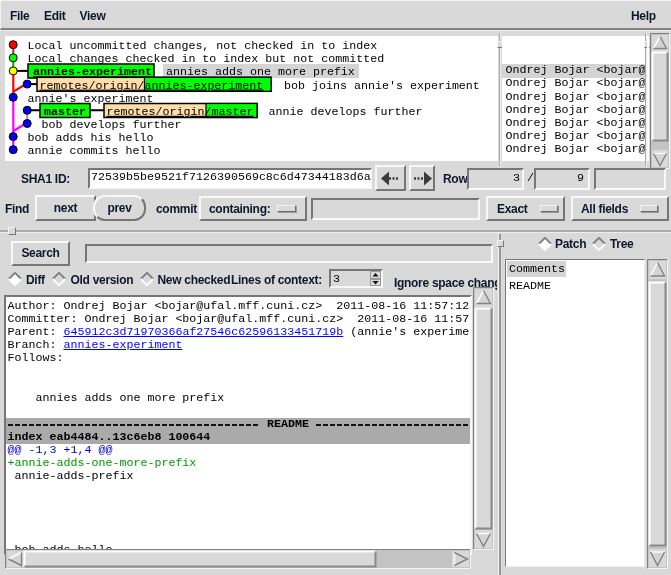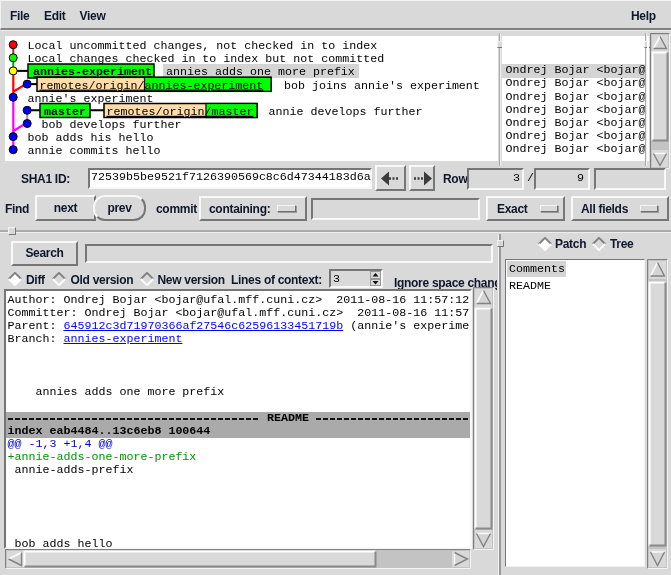--- a/index.html
+++ b/index.html
@@ -142,41 +142,41 @@
 <div class="ab ind" style="left:540px;top:205px;width:18px;height:7px;"></div>
 <div class="ab raised" style="left:571px;top:196px;width:98px;height:25px;"></div>
 <div class="ab ui" style="left:581px;top:202px;">All fields</div>
 <div class="ab ind" style="left:640px;top:205px;width:18px;height:7px;"></div>
 
 <div class="ab" style="left:0;top:230px;width:671px;height:2px;background:#aaa;box-shadow:0 1px 0 #eee;"></div>
 <div class="ab" style="left:8px;top:227px;width:8px;height:8px;background:#d9d9d9;border:1px solid;border-color:#f4f4f4 #777 #777 #f4f4f4;"></div>
 <div class="ab" style="left:498px;top:234px;width:3px;height:341px;background:#989898;border-left:1.5px solid #f2f2f2;"></div>
 <div class="ab" style="left:497px;top:240px;width:7px;height:7px;background:#d9d9d9;border:1px solid;border-color:#f4f4f4 #777 #777 #f4f4f4;"></div>
 
-<div class="ab raised" style="left:11px;top:241px;width:67px;height:25px;text-align:center;"><span class="ui" style="line-height:21px;">Search</span></div>
+<div class="ab raised" style="left:11px;top:241px;width:59px;height:25px;text-align:center;"><span class="ui" style="line-height:21px;">Search</span></div>
 <div class="ab sunken" style="left:85px;top:244px;width:408px;height:19px;background:#d9d9d9;"></div>
 
 <svg class="ab" style="left:8px;top:272px;" width="14" height="14">
   <polygon points="7,0.8 13.2,7 7,13.2 0.8,7" fill="#fff"></polygon>
   <path d="M 0.8 7 L 7 0.8 L 13.2 7" stroke="#808080" stroke-width="1.8" fill="none"></path>
   <path d="M 13.2 7 L 7 13.2 L 0.8 7" stroke="#fdfdfd" stroke-width="1.8" fill="none"></path>
 </svg>
 <div class="ab ui" style="left:26px;top:272.5px;">Diff</div>
 <svg class="ab" style="left:52px;top:272px;" width="14" height="14">
   <polygon points="7,0.8 13.2,7 7,13.2 0.8,7" fill="#d9d9d9"></polygon>
   <path d="M 0.8 7 L 7 0.8 L 13.2 7" stroke="#808080" stroke-width="1.8" fill="none"></path>
   <path d="M 13.2 7 L 7 13.2 L 0.8 7" stroke="#fdfdfd" stroke-width="1.8" fill="none"></path>
 </svg>
 <div class="ab ui" style="left:70.5px;top:272.5px;">Old version</div>
 <svg class="ab" style="left:139.5px;top:272px;" width="14" height="14">
   <polygon points="7,0.8 13.2,7 7,13.2 0.8,7" fill="#d9d9d9"></polygon>
   <path d="M 0.8 7 L 7 0.8 L 13.2 7" stroke="#808080" stroke-width="1.8" fill="none"></path>
   <path d="M 13.2 7 L 7 13.2 L 0.8 7" stroke="#fdfdfd" stroke-width="1.8" fill="none"></path>
 </svg>
-<div class="ab ui" style="left:157.5px;top:272.5px;">New version</div>
+<div class="ab ui" style="left:157.5px;top:272.5px;">New checked</div>
 <div class="ab ui" style="left:231px;top:272.5px;">Lines of context:</div>
 <div class="ab sunken" style="left:329px;top:269px;width:54px;height:19px;background:#d9d9d9;"></div>
 <div class="ab mono" style="left:333px;top:273px;">3</div>
 <div class="ab" style="left:370px;top:271px;width:11px;height:15px;background:#fff;"></div>
 <svg class="ab" style="left:370px;top:271px;" width="11" height="15">
   <rect x="0.5" y="0.5" width="10" height="7" fill="#d9d9d9" stroke="#999"></rect>
   <polygon points="5.5,2 8.5,5.5 2.5,5.5" fill="#111"></polygon>
   <rect x="0.5" y="8.5" width="10" height="6" fill="#d9d9d9" stroke="#999"></rect>
   <polygon points="5.5,13.5 8.5,10 2.5,10" fill="#111"></polygon>
 </svg>
@@ -188,25 +188,26 @@
   <path d="M 13.2 7 L 7 13.2 L 0.8 7" stroke="#fdfdfd" stroke-width="1.8" fill="none"></path>
 </svg>
 <div class="ab ui" style="left:555px;top:236.5px;">Patch</div>
 <svg class="ab" style="left:592px;top:237px;" width="14" height="14">
   <polygon points="7,0.8 13.2,7 7,13.2 0.8,7" fill="#d9d9d9"></polygon>
   <path d="M 0.8 7 L 7 0.8 L 13.2 7" stroke="#808080" stroke-width="1.8" fill="none"></path>
   <path d="M 13.2 7 L 7 13.2 L 0.8 7" stroke="#fdfdfd" stroke-width="1.8" fill="none"></path>
 </svg>
 <div class="ab ui" style="left:610px;top:236.5px;">Tree</div>
 
-<div class="ab sunken white" style="left:4px;top:289px;width:468px;height:260px;overflow:hidden;padding-left:6px;" id="ctext">
+<div class="ab sunken white" style="left:4px;top:295px;width:468px;height:260px;overflow:hidden;padding-left:6px;" id="ctext">
   <div class="cl" style="top:3px;">Author: Ondrej Bojar &lt;bojar@ufal.mff.cuni.cz&gt;  2011-08-16 11:57:12</div>
   <div class="cl" style="top:16.1px;">Committer: Ondrej Bojar &lt;bojar@ufal.mff.cuni.cz&gt;  2011-08-16 11:57:12</div>
   <div class="cl" style="top:29.2px;">Parent: <span class="lnk">645912c3d71970366af27546c62596133451719b</span> (annie's experiment)</div>
   <div class="cl" style="top:42.3px;">Branch: <span class="lnk">annies-experiment</span></div>
+  <div class="cl" style="top:55.4px;">Follows: </div>
   <div class="cl" style="top:94.7px;">    annies adds one more prefix</div>
   <div class="cl" style="top:120.9px;background:#aaaaaa;">
     <div style="position:absolute;left:1.5px;top:6.5px;width:252px;height:2px;background:repeating-linear-gradient(90deg,#111 0,#111 5px,rgba(0,0,0,0) 5px,rgba(0,0,0,0) 7px);"></div>
     <div style="position:absolute;left:310px;top:6.5px;width:154px;height:2px;background:repeating-linear-gradient(90deg,#111 0,#111 5px,rgba(0,0,0,0) 5px,rgba(0,0,0,0) 7px);"></div>
     <span style="position:absolute;left:261px;top:0;font-weight:bold;">README</span>
   </div>
   <div class="cl" style="top:134px;background:#aaaaaa;font-weight:bold;">index eab4484..13c6eb8 100644</div>
   <div class="cl" style="top:147.1px;color:#0000c8;">@@ -1,3 +1,4 @@</div>
   <div class="cl" style="top:160.2px;color:#009800;">+annie-adds-one-more-prefix</div>
   <div class="cl" style="top:173.3px;"> annie-adds-prefix</div>

